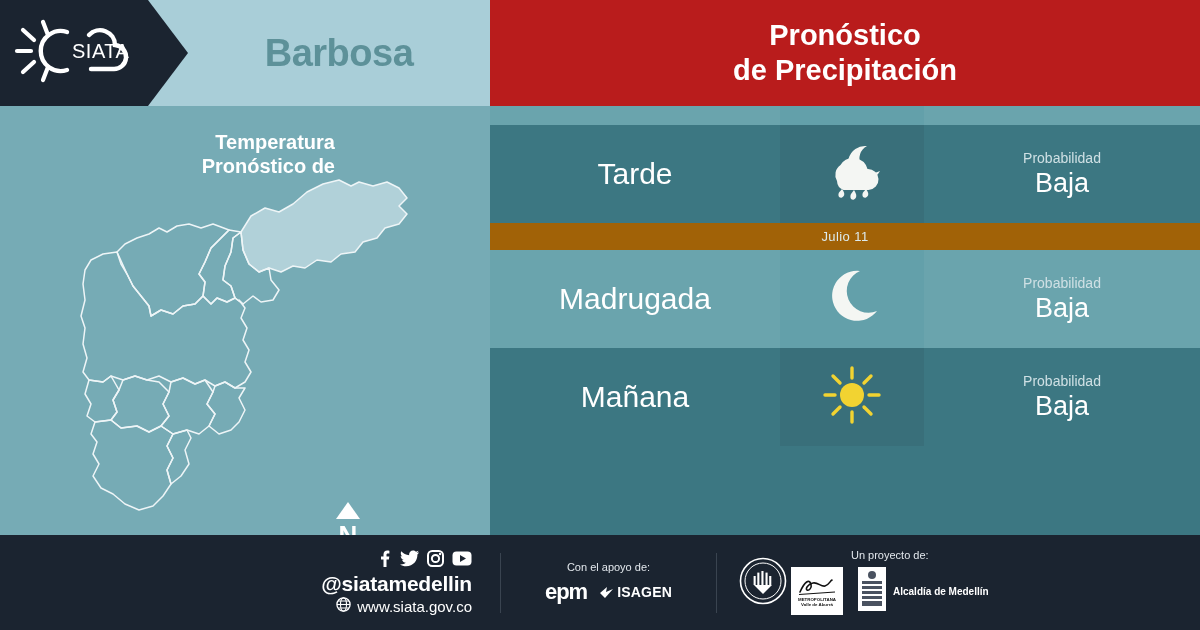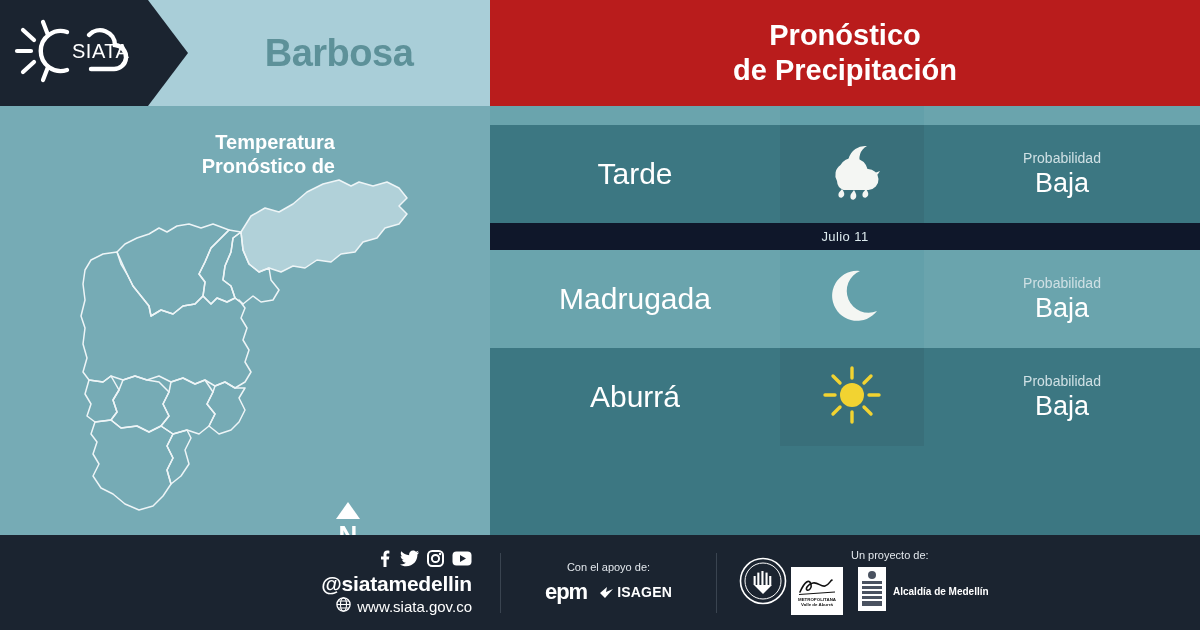--- a/index.html
+++ b/index.html
@@ -60,21 +60,21 @@
   .right-panel { position:absolute; left:490px; top:0; width:710px; height:535px; background:#3c7782; }
   .right-header {
     position:absolute; left:0; top:0; width:710px; height:106px;
     background:#b91c1c;
     display:flex; flex-direction:column; align-items:center; justify-content:center;
   }
   .right-header .t {
     color:#ffffff; font-size:29px; font-weight:bold; line-height:1.22; text-align:center;
   }
   .date-band {
-    height:27px; background:#0f172a; color:#dceaed;
+    height:27px; background:#a16207; color:#dceaed;
     display:flex; align-items:center; justify-content:center;
     font-size:13px; letter-spacing:0.4px;
   }
   .fc-row { display:flex; height:98px; }
   .fc-row.light .cell-period { background:#6aa4ad; }
   .fc-row.light .cell-icon   { background:#63a0aa; }
   .fc-row.light .cell-prob   { background:#6aa4ad; }
   .fc-row.dark .cell-period  { background:#3c7782; }
   .fc-row.dark .cell-icon    { background:#396f7a; }
   .fc-row.dark .cell-prob    { background:#3c7782; }
@@ -258,21 +258,21 @@
           </svg>
         </span>
       </div>
       <div class="cell-prob">
         <span class="prob-label">Probabilidad</span>
         <span class="prob-value">Baja</span>
       </div>
     </div>
 
     <div class="fc-row dark">
-      <div class="cell-period">Aburrá</div>
+      <div class="cell-period">Mañana</div>
       <div class="cell-icon">
         <span>
           <svg width="62" height="62" viewBox="0 0 62 62">
             <circle cx="31" cy="31" r="12" fill="#f2d331"></circle>
             <g stroke="#f2d331" stroke-width="3.4" stroke-linecap="round">
               <line x1="31" y1="4" x2="31" y2="14"></line>
               <line x1="31" y1="48" x2="31" y2="58"></line>
               <line x1="4" y1="31" x2="14" y2="31"></line>
               <line x1="48" y1="31" x2="58" y2="31"></line>
               <line x1="12" y1="12" x2="19" y2="19"></line>

